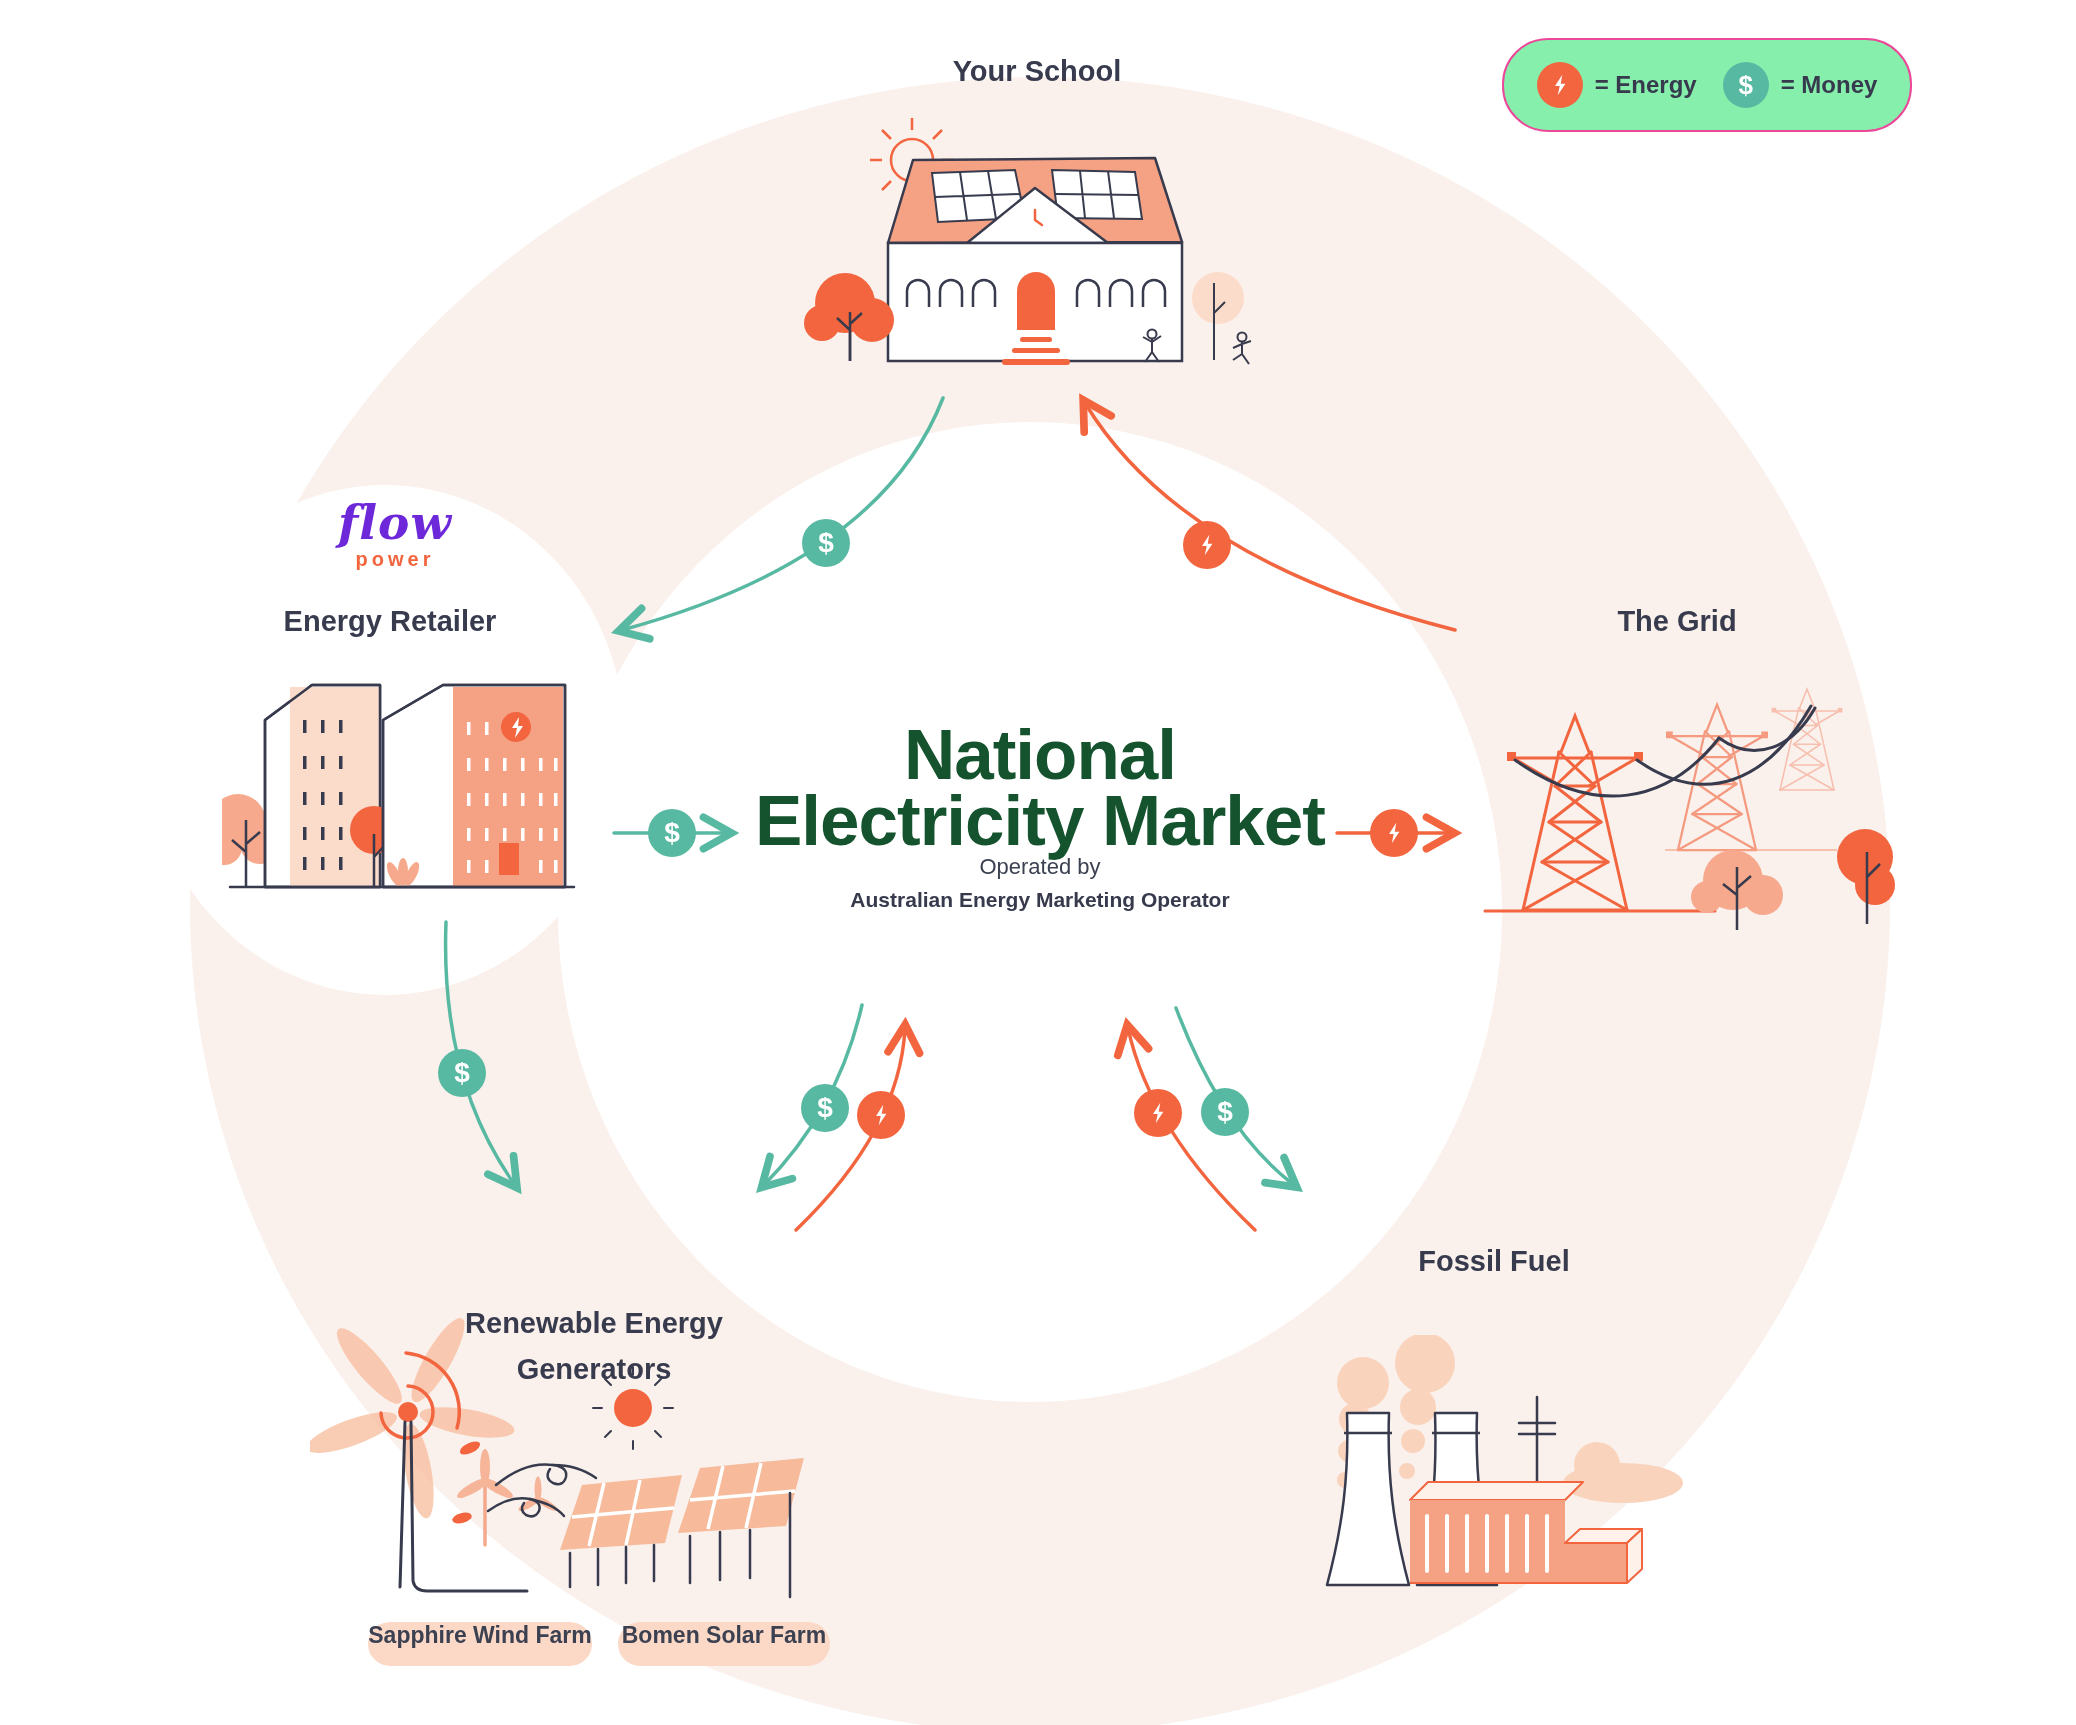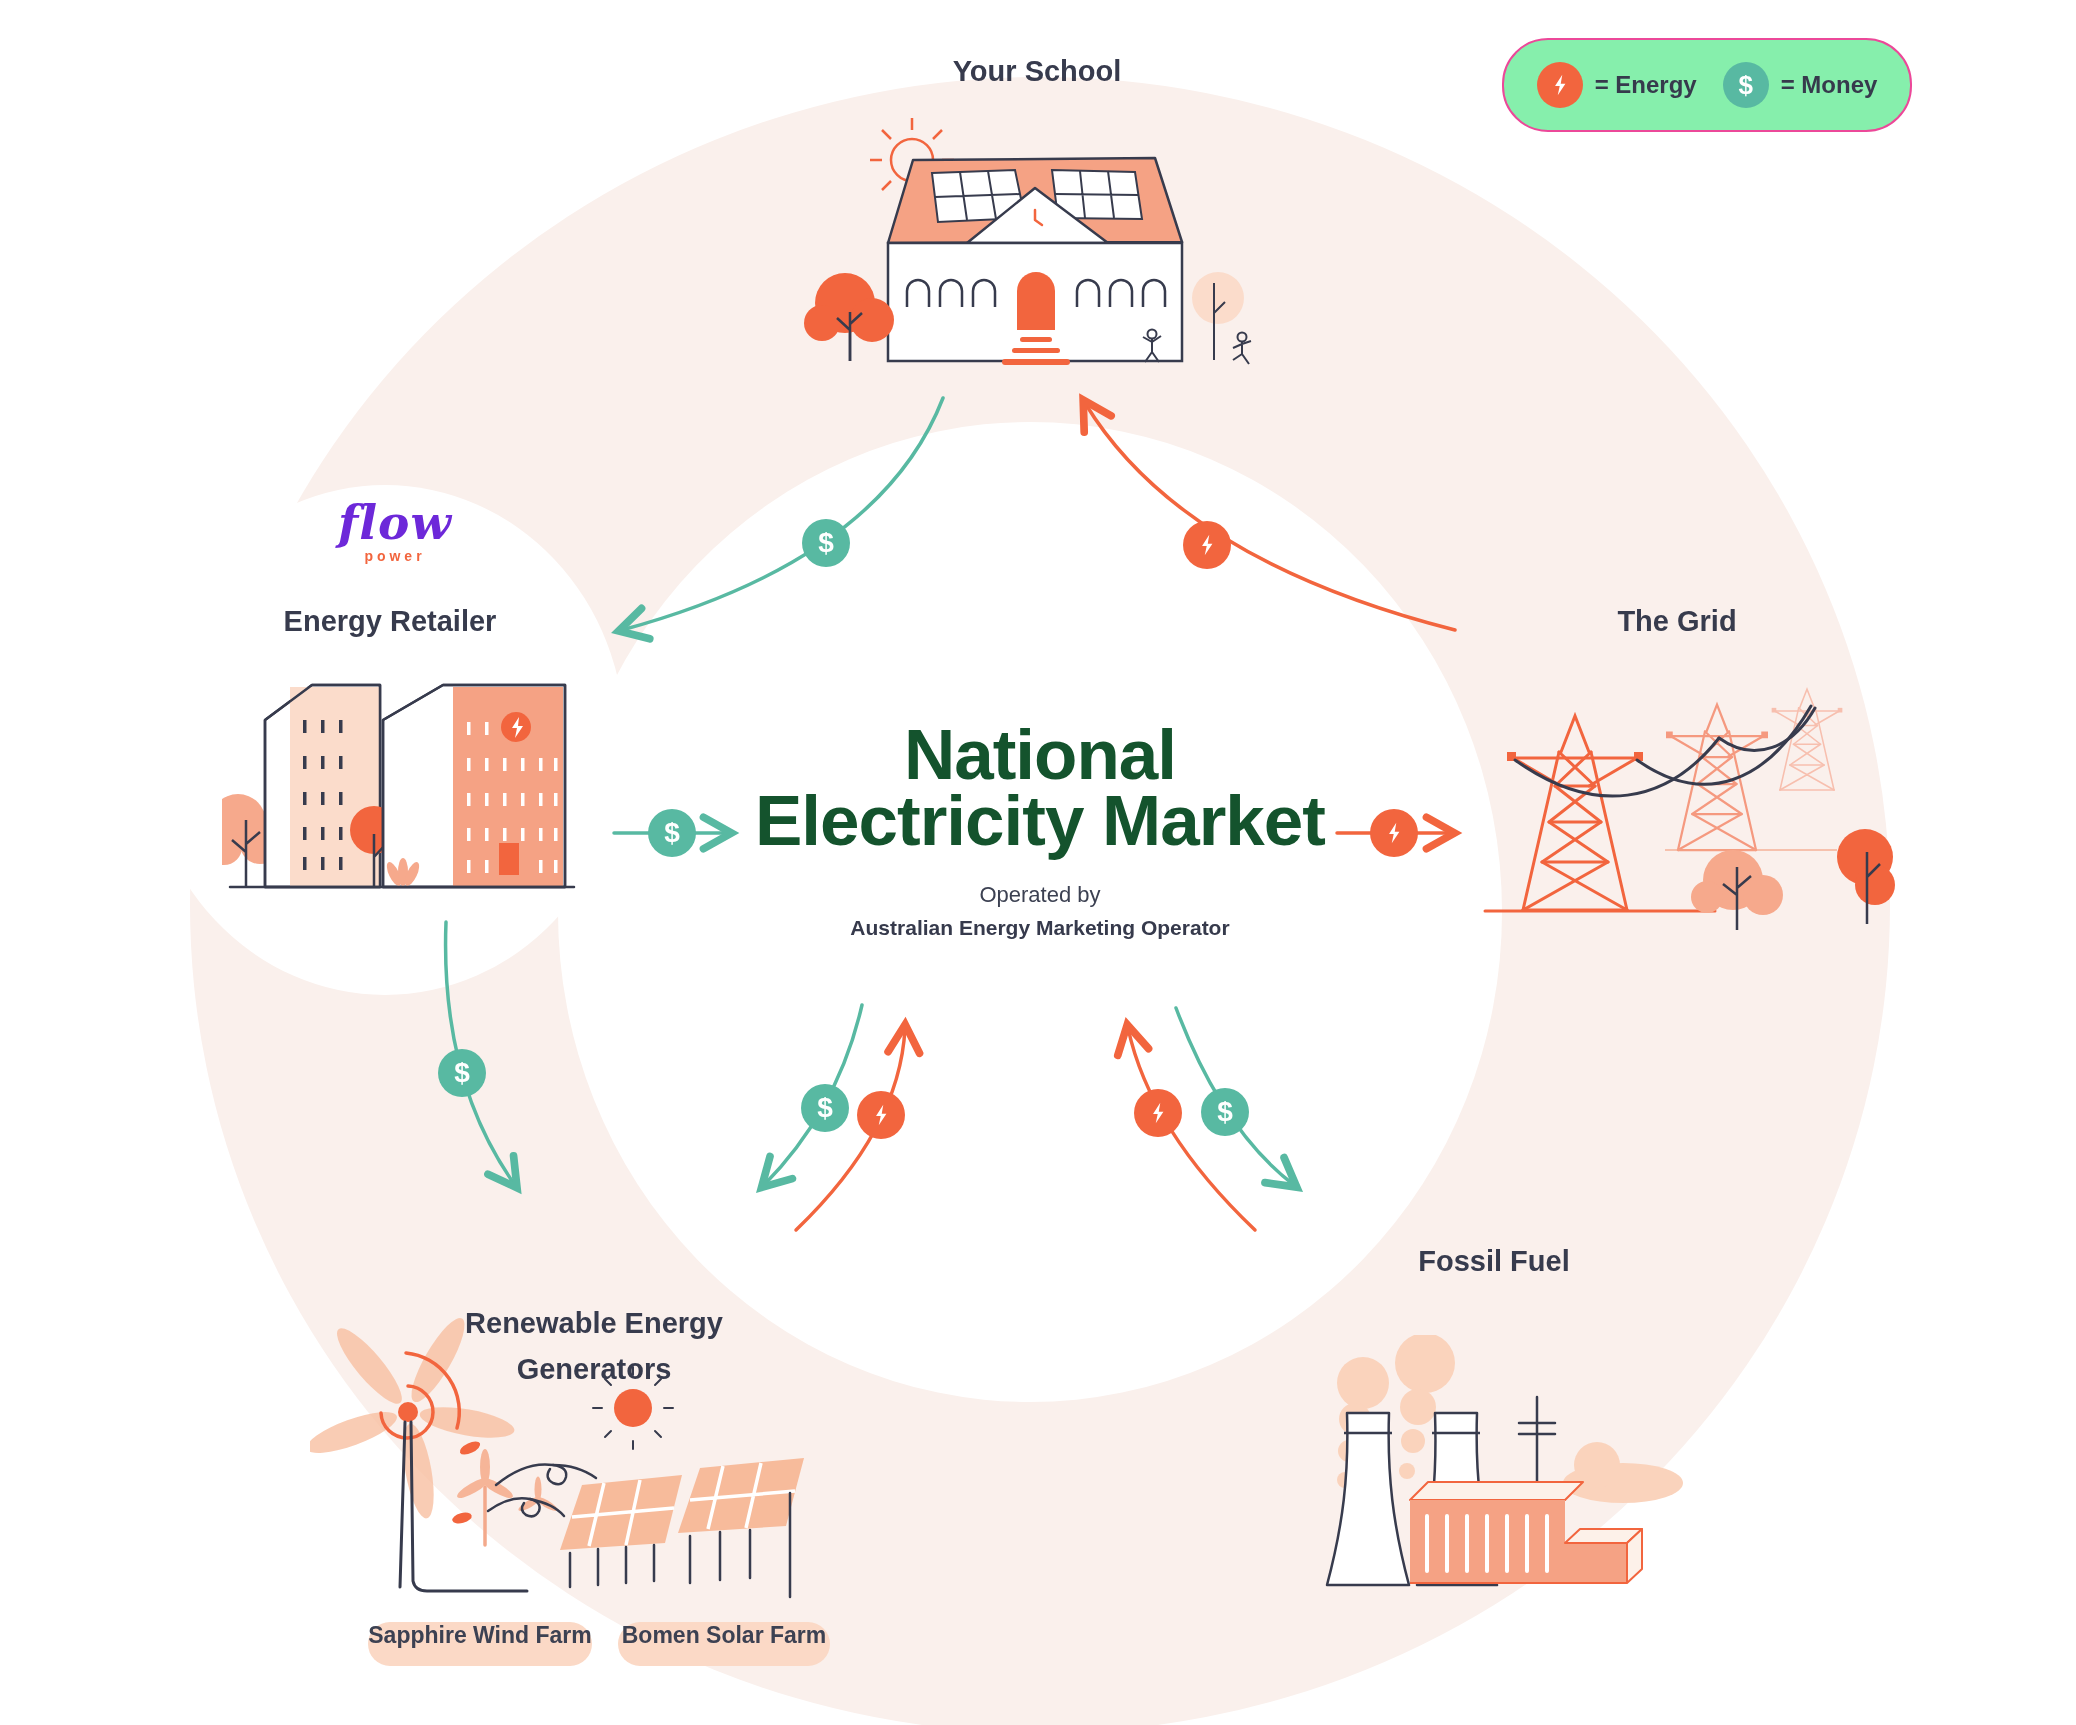--- a/index.html
+++ b/index.html
@@ -3,40 +3,40 @@
 <meta charset="utf-8">
 <style>
   html,body{margin:0;padding:0;background:#fff;}
   .stage{position:relative;width:2076px;height:1725px;background:#fff;overflow:hidden;
          font-family:"Liberation Sans",sans-serif;color:#373b4d;}
   .layer{position:absolute;left:0;top:0;width:2076px;height:1725px;pointer-events:none;}
   .abs{position:absolute;}
   .node-title{position:absolute;font-weight:bold;font-size:29px;text-align:center;color:#373b4d;line-height:46px;}
   .center-block{position:absolute;left:640px;top:722px;width:800px;text-align:center;}
   .center-title{font-weight:bold;font-size:71px;line-height:66px;letter-spacing:-1px;color:#14532d;}
-  .operated{font-size:22px;margin-top:28px;color:#3c4152;}
+  .operated{font-size:22px;margin-top:0;color:#3c4152;}
   .operator{font-size:21px;font-weight:bold;margin-top:8px;color:#363a4c;}
   .legend{position:absolute;left:1502px;top:38px;width:406px;height:90px;background:#86efac;
           border:2px solid #ec4899;border-radius:46px;display:flex;align-items:center;
           justify-content:center;gap:26px;}
   .legend-item{display:flex;align-items:center;gap:12px;font-weight:bold;font-size:24px;color:#363a4c;}
   .badge{position:absolute;width:48px;height:48px;border-radius:50%;display:flex;align-items:center;
          justify-content:center;transform:translate(-50%,-50%);color:#fff;font-weight:bold;z-index:6;}
   .badge.money{background:#58b9a2;font-size:28px;}
   .badge.energy{background:#f2653e;}
   .chip{width:46px;height:46px;border-radius:50%;display:flex;align-items:center;justify-content:center;
         color:#fff;font-weight:bold;flex:0 0 auto;}
   .chip.money{background:#58b9a2;font-size:26px;}
   .chip.energy{background:#f2653e;}
   .farm-pill{position:absolute;height:44px;background:#fbd9c6;border-radius:22px;display:flex;
              align-items:flex-start;justify-content:center;font-weight:bold;font-size:23px;color:#3c4152;z-index:6;}
   .logo{position:absolute;left:290px;top:498px;width:210px;text-align:center;z-index:6;}
   .logo-script{font-family:"DejaVu Serif",serif;font-style:italic;font-weight:bold;
                font-size:47px;color:#6d28d9;letter-spacing:1px;line-height:50px;}
-  .logo-sub{font-size:14px;font-weight:bold;color:#f2653e;letter-spacing:4px;margin-top:0px;}
+  .logo-sub{font-size:20px;font-weight:bold;color:#f2653e;letter-spacing:4px;margin-top:0px;}
   svg{display:block;}
 </style>
 </head>
 <body>
 
 <div class="stage">
 
   <svg class="layer" style="z-index:0" viewBox="0 0 2076 1725">
     <ellipse cx="1040" cy="905" rx="850" ry="828" fill="#faf0ec"></ellipse>
     <ellipse cx="1030" cy="912" rx="472" ry="490" fill="#ffffff"></ellipse>

